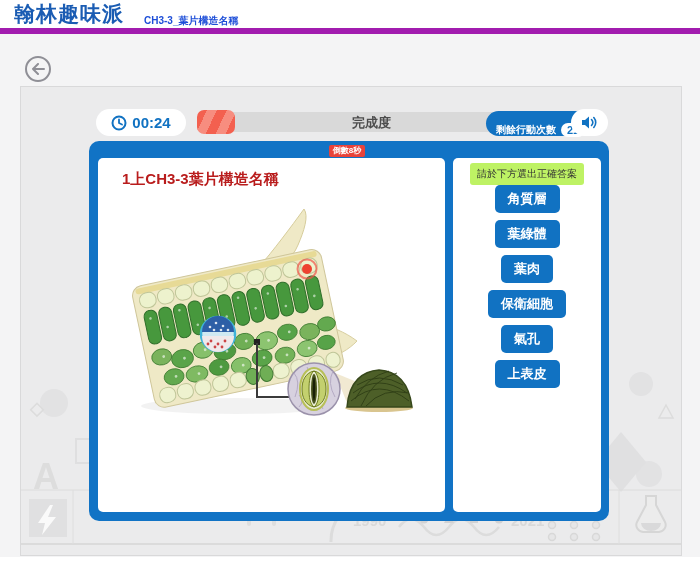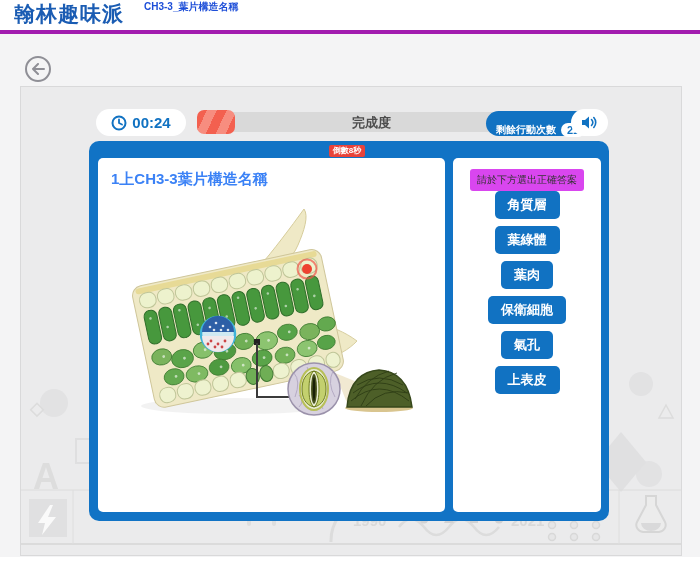--- a/index.html
+++ b/index.html
@@ -2,21 +2,21 @@
 <html><head>
 <meta charset="utf-8">
 <style>
   * { margin:0; padding:0; box-sizing:border-box; }
   html,body { width:700px; height:570px; }
   body { font-family:"Liberation Sans","DejaVu Sans",sans-serif; background:#fff; overflow:hidden; }
   .page { position:relative; width:700px; height:570px; background:#f4f4f5; overflow:hidden; }
 
   
   .app-header { position:absolute; top:0; left:0; width:700px; height:34px; background:#fff;
-    border-bottom:4px solid #a21caf; display:flex; align-items:flex-start; z-index:5; }
+    border-bottom:6px solid #a21caf; display:flex; align-items:flex-end; z-index:5; }
   .app-title { margin-left:14px; font-size:21px; font-weight:bold; color:#1a5cb3; letter-spacing:1px; }
   .page-title { margin-left:20px; font-size:10px; font-weight:600; color:#1d4ed8; }
 
   
   .back-btn { position:absolute; left:25px; top:56px; width:26px; height:26px; border:2px solid #8f8f96;
     border-radius:50%; display:flex; align-items:center; justify-content:center; cursor:pointer; z-index:4; background:transparent; }
 
   
   .stage { position:absolute; left:20px; top:86px; width:662px; height:470px; background:#ebebec;
     border:1px solid #d9d9da; overflow:hidden; }
@@ -36,26 +36,26 @@
     display:flex; align-items:center; justify-content:center; cursor:pointer; z-index:2; }
 
   
   .panel { position:absolute; left:68px; top:54px; width:520px; height:380px; background:#1173c5; border-radius:10px; z-index:3; }
   .countdown-row { position:absolute; left:7px; right:11px; top:4px; height:11px; display:flex; align-items:center; gap:4px;flex-direction:column; }
   .cd-badge { background:#e8433a; color:#fff; font-size:8px; font-weight:bold; padding:1px 4px; border-radius:2px; line-height:1.25; white-space:nowrap; }
   .cd-bar { flex:1; height:5px; background:#5b9fd8; border-radius:3px; overflow:hidden; }
   .cd-fill { height:100%; background:#fff; border-radius:3px; }
 
   .question-card { position:absolute; left:9px; top:17px; width:347px; height:354px; background:#fff; border-radius:5px; overflow:hidden; }
-  .q-title { padding:12px 13px 0; color:#3b82f6; font-weight:bold; font-size:15px; }
+  .q-title { padding:12px 24px 0; color:#b91c1c; font-weight:bold; font-size:15px; }
   .illustration { position:absolute; left:13px; top:43px; }
 
   .answer-card { position:absolute; left:364px; top:17px; width:148px; height:354px; background:#fff; border-radius:5px;
     display:flex; flex-direction:column; align-items:center; }
-  .instruction { margin-top:11px; background:#d946ef; color:#333; font-size:10px; padding:4px 7px; border-radius:3px; white-space:nowrap; }
+  .instruction { margin-top:5px; background:#bef264; color:#333; font-size:10px; padding:4px 7px; border-radius:3px; white-space:nowrap; }
   .options { display:flex; flex-direction:column; align-items:center; gap:7px; }
   .options button { background:#1172c2; color:#fff; font-weight:bold; font-size:13px; padding:5px 13px; border:none;
     border-radius:5px; cursor:pointer; font-family:inherit; white-space:nowrap; }
 
   .footer-strip { position:absolute; left:0; top:557px; width:700px; height:13px; background:#fff; }
 </style>
 </head>
 <body>
 
 <div class="page">

